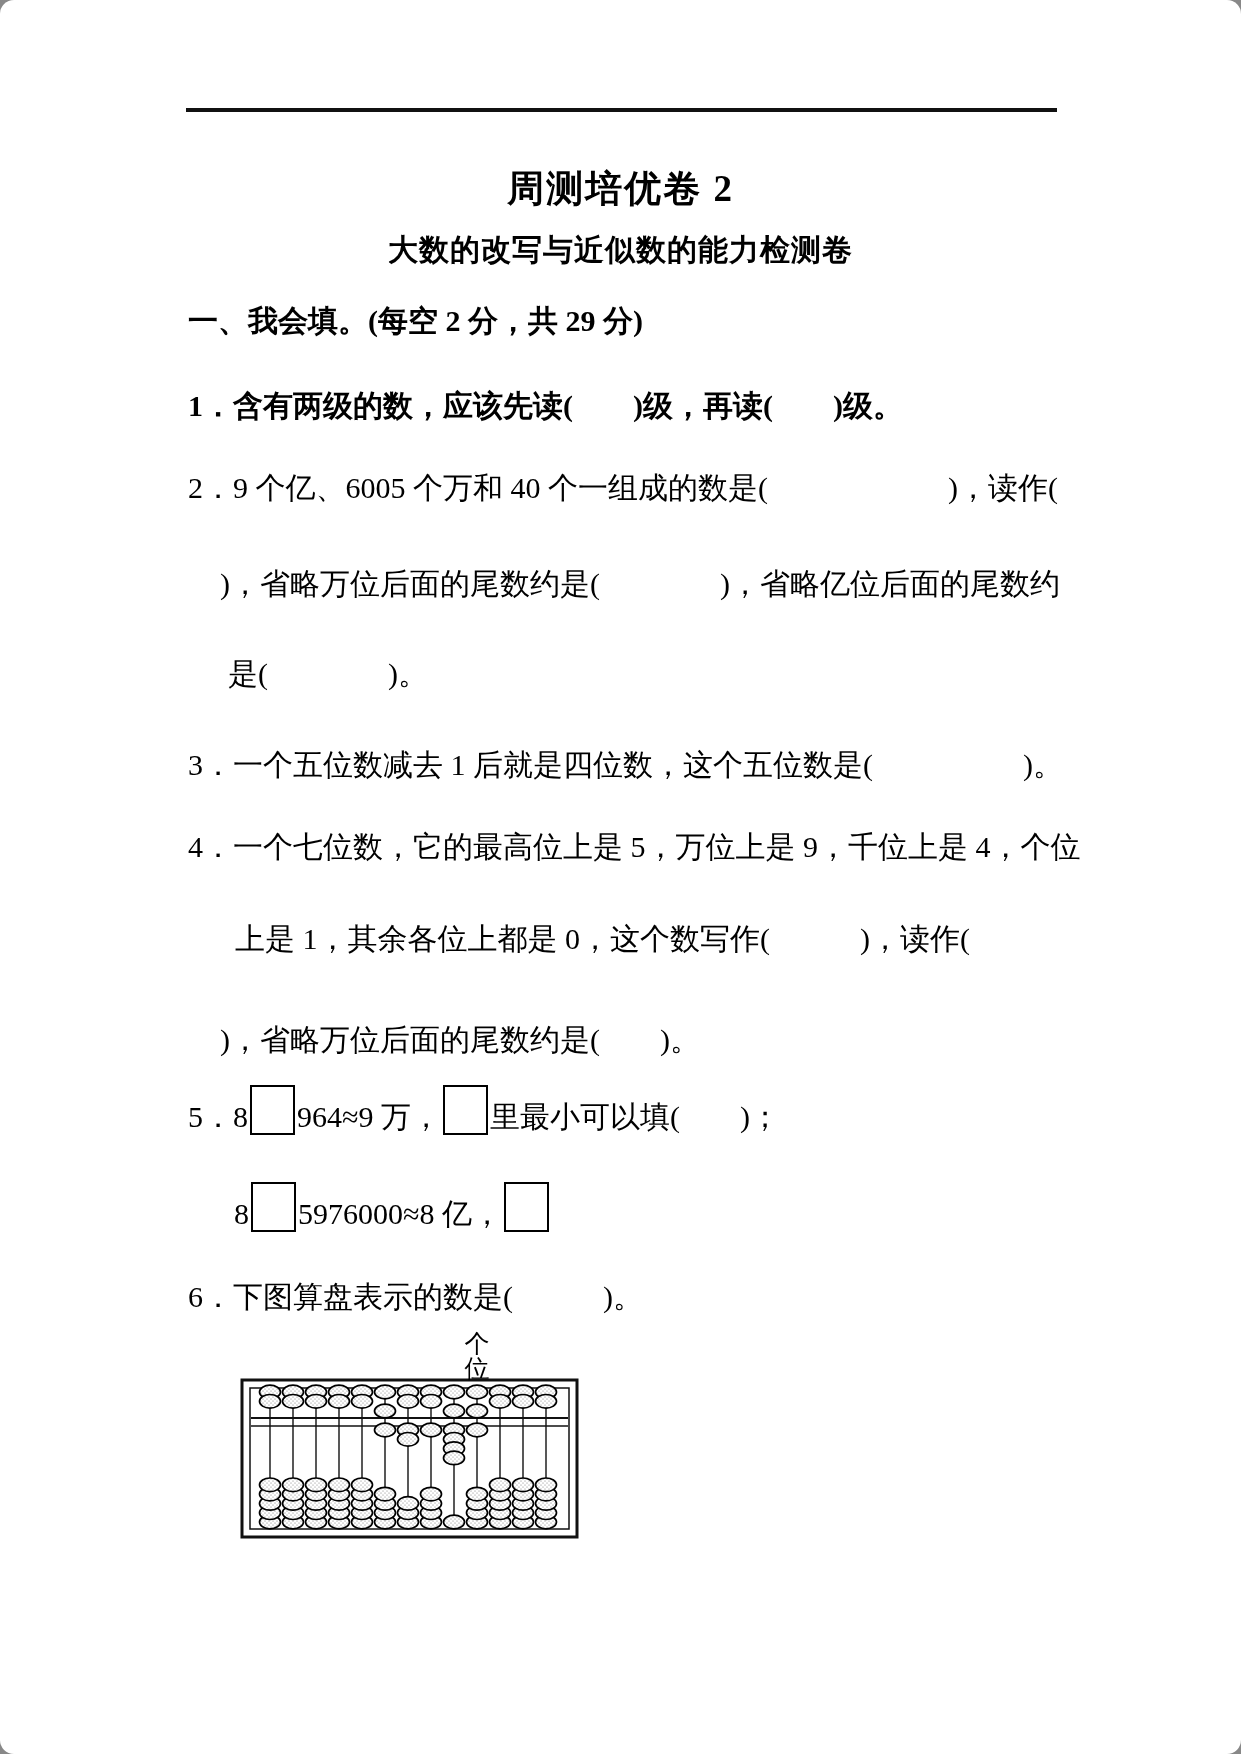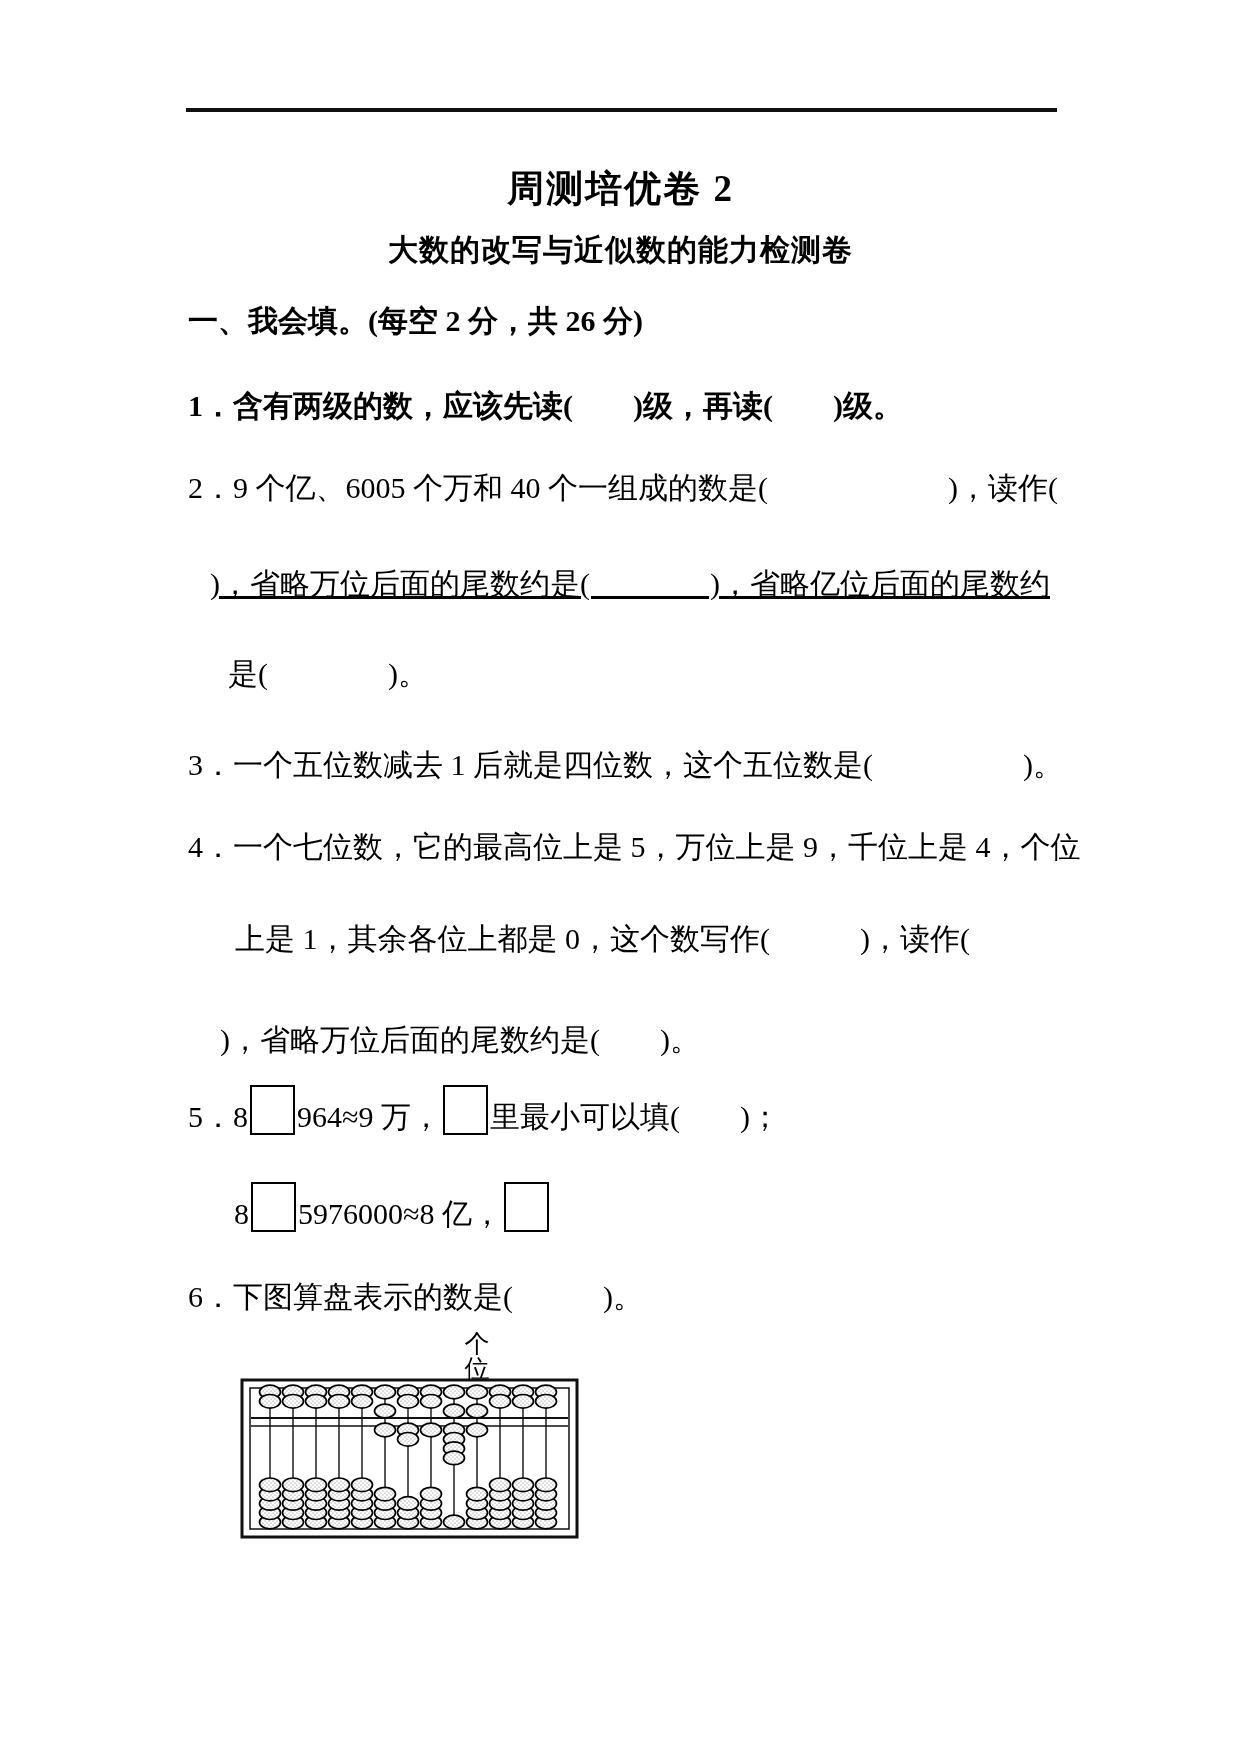--- a/index.html
+++ b/index.html
@@ -4,20 +4,21 @@
 <style>
   html,body{margin:0;padding:0;background:#888;}
   .page{
     position:relative;
     width:1241px;height:1754px;
     margin:0 auto;
     background:#ffffff;
     font-family:"Liberation Serif","DejaVu Serif",serif;
     color:#000;
     overflow:hidden;
+    border-radius:14px;
   }
   .topline{
     position:absolute;left:186px;top:108px;width:871px;height:4px;
     background:#111;
   }
   .title{
     position:absolute;left:0;top:164px;width:100%;
     text-align:center;font-size:37px;font-weight:bold;
     letter-spacing:2px;
   }
@@ -44,26 +45,26 @@
 </head>
 <body>
 
 <div class="page">
 
   <div class="topline"></div>
 
   <div class="title">周测培优卷 2</div>
   <div class="subtitle">大数的改写与近似数的能力检测卷</div>
 
-  <div class="line" style="left:188px;top:303px;font-weight:bold;">一、我会填。(每空 2 分，共 26 分)</div>
+  <div class="line" style="left:188px;top:303px;font-weight:bold;">一、我会填。(每空 2 分，共 29 分)</div>
 
   <div class="line" style="left:188px;top:388px;font-weight:bold;">1．含有两级的数，应该先读(　　)级，再读(　　)级。</div>
 
   <div class="line" style="left:188px;top:470px;">2．9 个亿、6005 个万和 40 个一组成的数是(　　　　　　)，读作(</div>
-  <div class="line" style="left:210px;top:566px;text-decoration:underline;">)，省略万位后面的尾数约是(　　　　)，省略亿位后面的尾数约</div>
+  <div class="line" style="left:220px;top:566px;">)，省略万位后面的尾数约是(　　　　)，省略亿位后面的尾数约</div>
   <div class="line" style="left:228px;top:656px;">是(　　　　)。</div>
 
   <div class="line" style="left:188px;top:747px;text-align:right;">3．一个五位数减去 1 后就是四位数，这个五位数是(　　　　　)。</div>
 
   <div class="line" style="left:188px;top:829px;">4．一个七位数，它的最高位上是 5，万位上是 9，千位上是 4，个位</div>
   <div class="line" style="left:235px;top:921px;">上是 1，其余各位上都是 0，这个数写作(　　　)，读作(</div>
   <div class="line" style="left:220px;top:1022px;">)，省略万位后面的尾数约是(　　)。</div>
 
   <div class="boxline" style="left:188px;top:1085px;height:50px;">
     <span>5．8</span><span class="fillbox"></span><span>964≈9 万，</span><span class="fillbox"></span><span>里最小可以填(　　)；</span>

